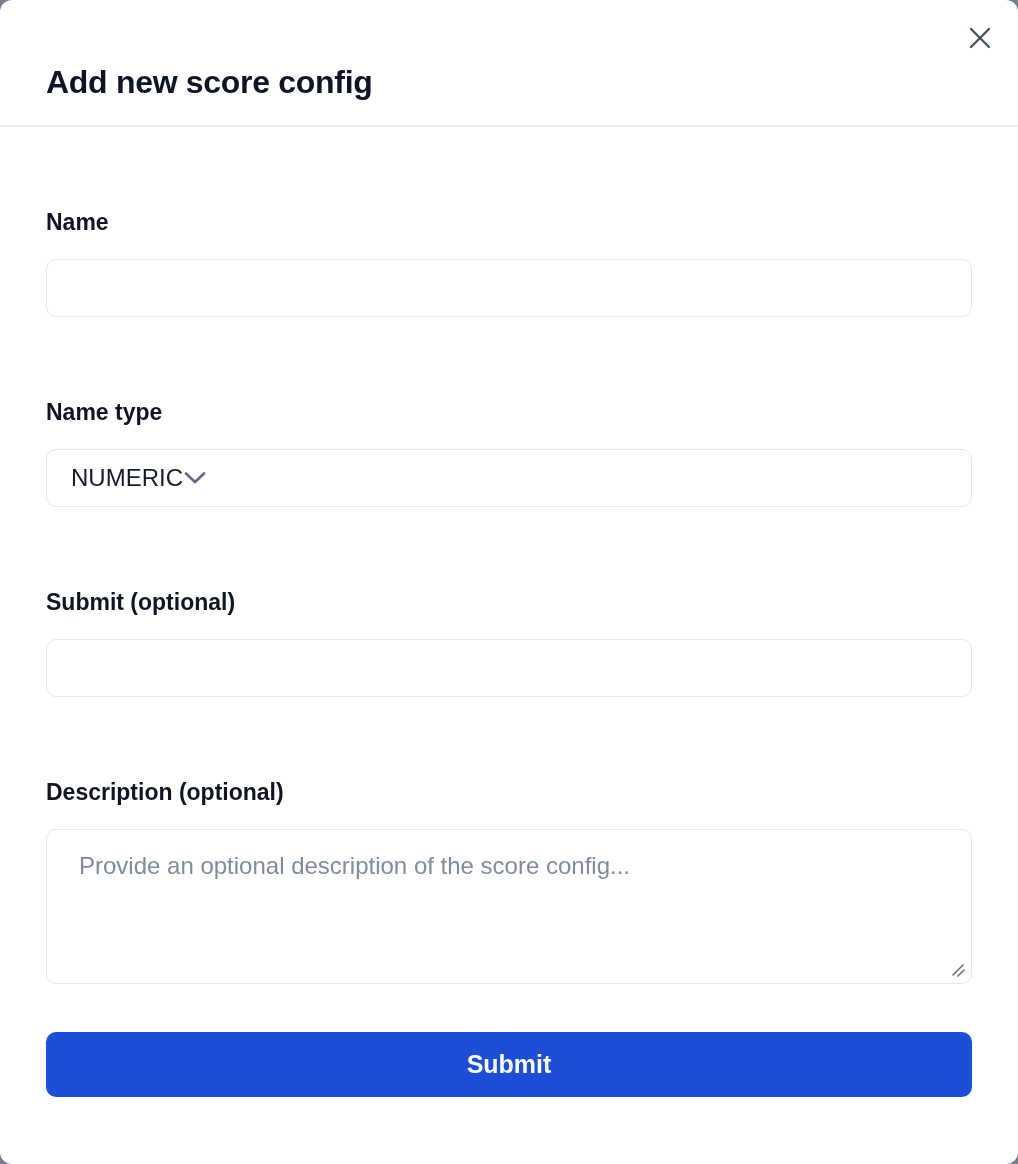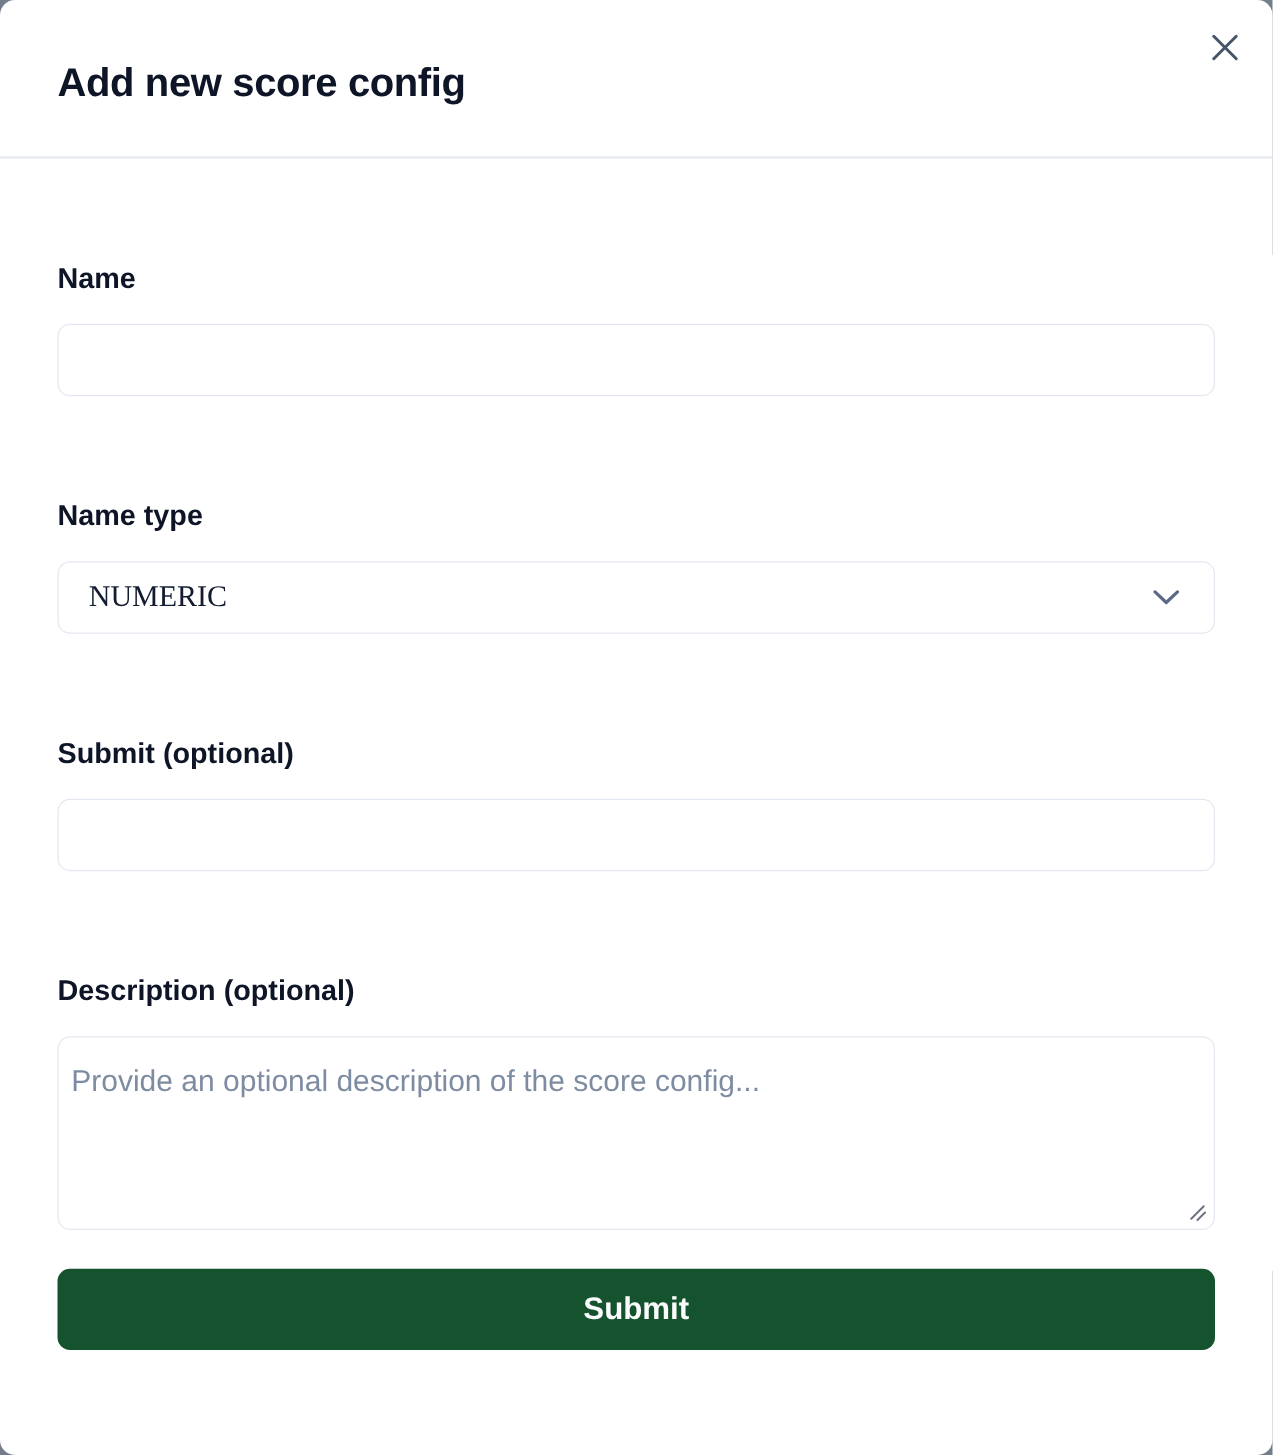--- a/index.html
+++ b/index.html
@@ -20,21 +20,21 @@
   .modal-header {
     position: relative;
     height: 127px;
     border-bottom: 2px solid #e7ebf1;
     padding: 0 46px;
     flex: 0 0 auto;
   }
   .modal-title {
     position: absolute;
     left: 46px;
-    top: 48px;
+    top: 64px;
     font-size: 32px;
     line-height: 36px;
     font-weight: 700;
     letter-spacing: -0.3px;
     color: #0d1527;
   }
   .close-btn {
     position: absolute;
     top: 22px;
     right: 22px;
@@ -75,56 +75,55 @@
   }
   .select-trigger {
     width: 100%;
     height: 58px;
     border: 1.5px solid #e3e8f0;
     border-radius: 10px;
     padding: 0 26px 0 24px;
     background: #ffffff;
     display: flex;
     align-items: center;
-    justify-content: space-between;
+    justify-content: flex-start;
     cursor: pointer;
-    font-family: Liberation Serif, serif;
   }
   .select-value {
     font-size: 24px;
     color: #141d30;
   }
   .textarea-wrap { position: relative; }
   .description-textarea {
     display: block;
     width: 100%;
     height: 155px;
     border: 1.5px solid #e3e8f0;
     border-radius: 10px;
-    padding: 20px 10px;
+    padding: 20px 32px;
     font-family: "Liberation Sans", sans-serif;
     font-size: 24px;
     line-height: 32px;
     color: #0d1527;
     background: #ffffff;
     outline: none;
     resize: none;
   }
   .description-textarea::placeholder { color: #7e8ca2; opacity: 1; }
   .resize-handle {
     position: absolute;
     right: 7px;
     bottom: 7px;
     pointer-events: none;
   }
   .submit-btn {
-    margin-top: 31px;
+    margin-top: 48px;
     width: 100%;
     height: 65px;
-    background: #14532d;
+    background: #1d4ed8;
     border: none;
     border-radius: 10px;
     color: #fafbfc;
     font-family: "Liberation Sans", sans-serif;
     font-size: 25px;
     font-weight: 600;
     cursor: pointer;
   }
 </style>
 </head>

